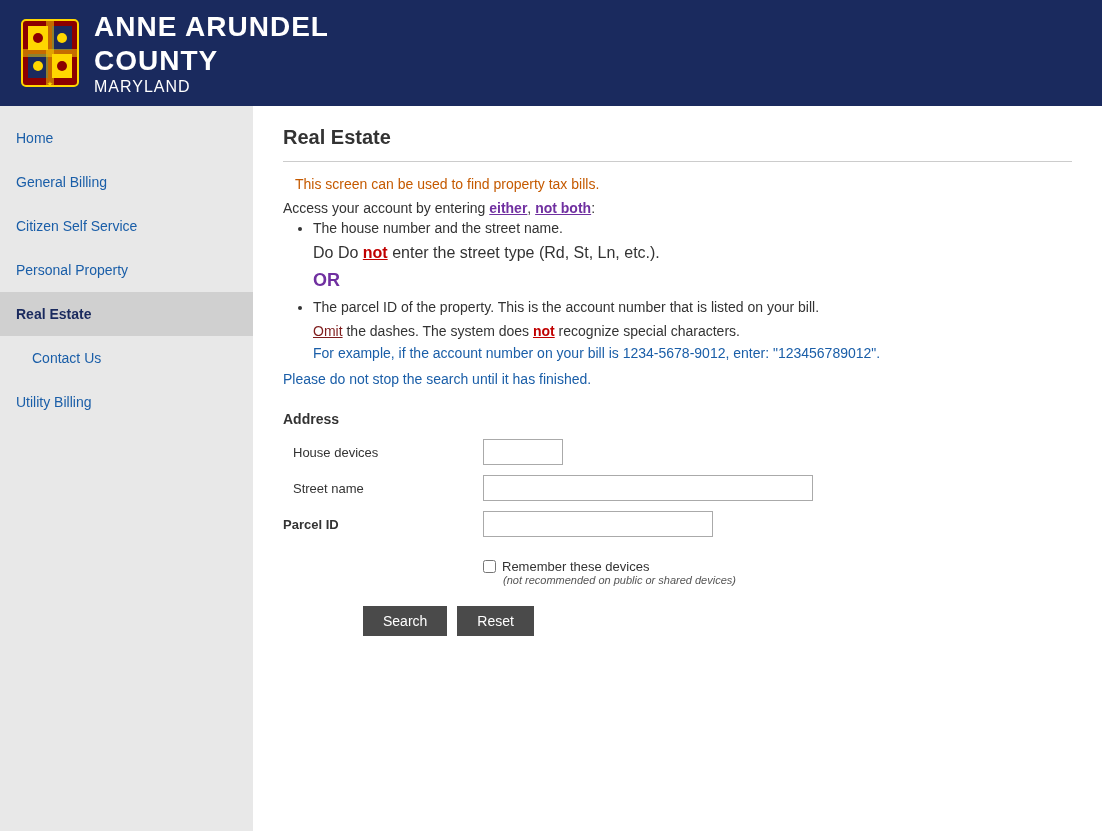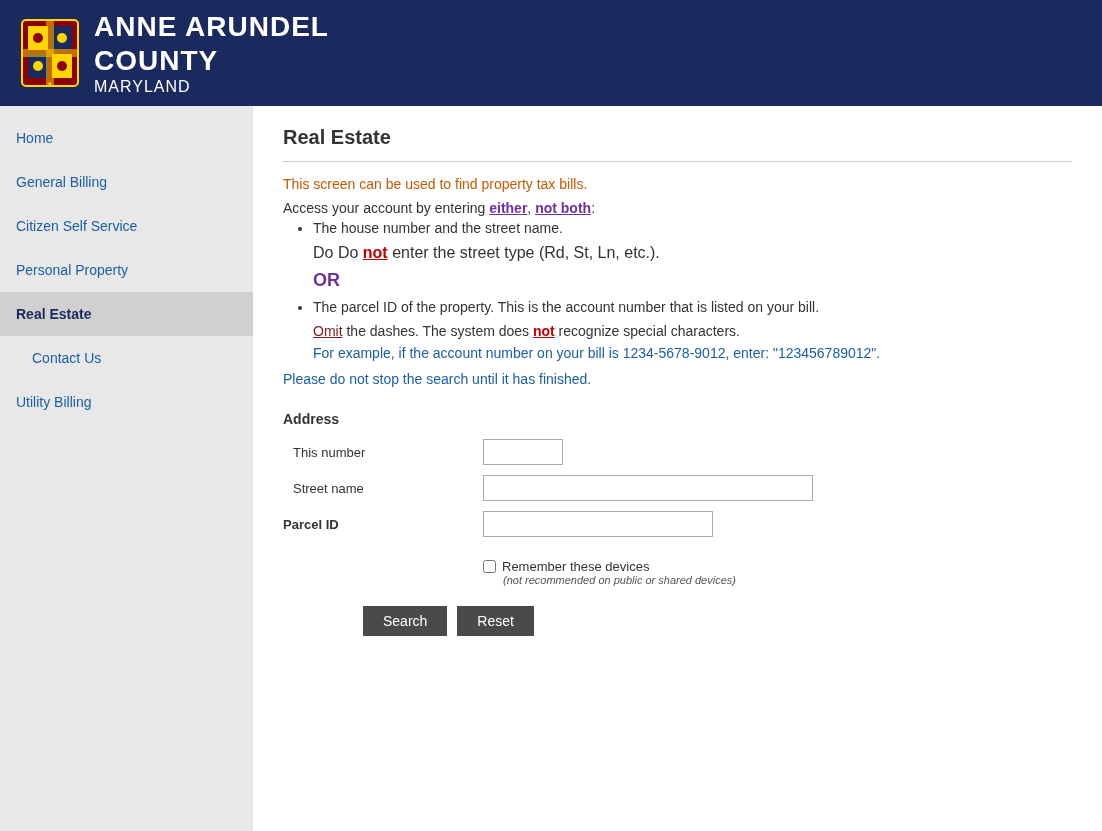--- a/index.html
+++ b/index.html
@@ -83,21 +83,21 @@
       color: #333;
       margin-bottom: 12px;
     }
     .divider {
       border: none;
       border-top: 1px solid #ccc;
       margin-bottom: 14px;
     }
 
     
-    .info-orange { color: #c55a00; font-size: 14px; margin-bottom: 8px; }
+    .info-orange { color: #c55a00; font-size: 14px; margin-bottom: 8px; margin-left: 12px; }
     .info-dark { color: #333; font-size: 14px; margin-bottom: 4px; }
     .link-purple { color: #7030a0; font-weight: bold; text-decoration: underline; }
     .link-purple-bold { color: #7f1d1d; font-weight: normal; }
     .bullet-list { list-style: disc; margin-left: 30px; margin-bottom: 8px; }
     .bullet-list li { color: #333; margin-bottom: 6px; font-size: 14px; }
 
     .do-not-block {
       margin-left: 30px;
       margin-top: 4px;
       margin-bottom: 8px;
@@ -300,21 +300,21 @@
     </p>
 
     <p class="example-block">For example, if the account number on your bill is 1234-5678-9012, enter: "123456789012".</p>
 
     <p class="please-block">Please do not stop the search until it has finished.</p>
 
     <div class="form-section">
       <div class="form-section-title">Address</div>
 
       <div class="form-row">
-        <label class="form-label">This number</label>
+        <label class="form-label">House devices</label>
         <input type="text" class="form-input-house" value="" style="">
       </div>
 
       <div class="form-row">
         <label class="form-label">Street name</label>
         <input type="text" class="form-input-street" value="" style="">
       </div>
 
       <div class="parcel-row">
         <label class="parcel-label">Parcel ID</label>

